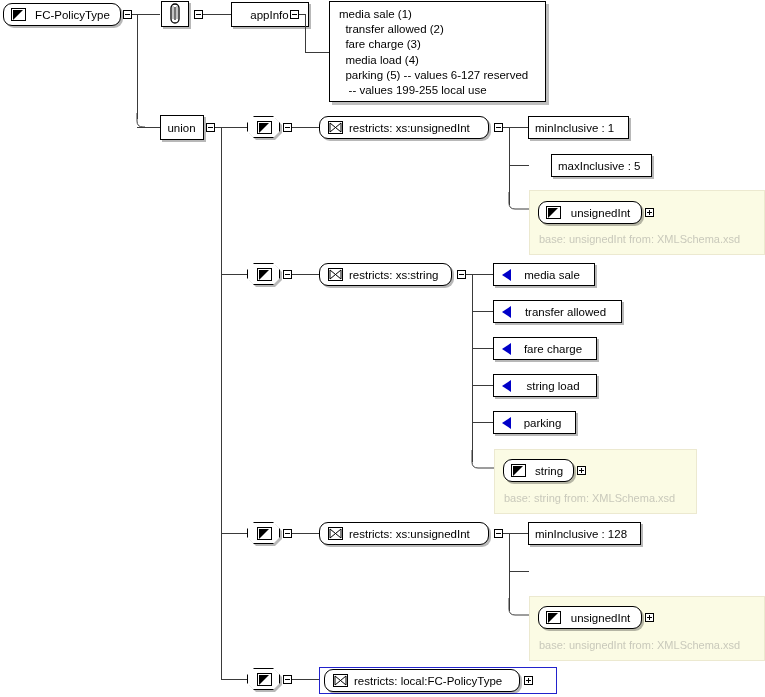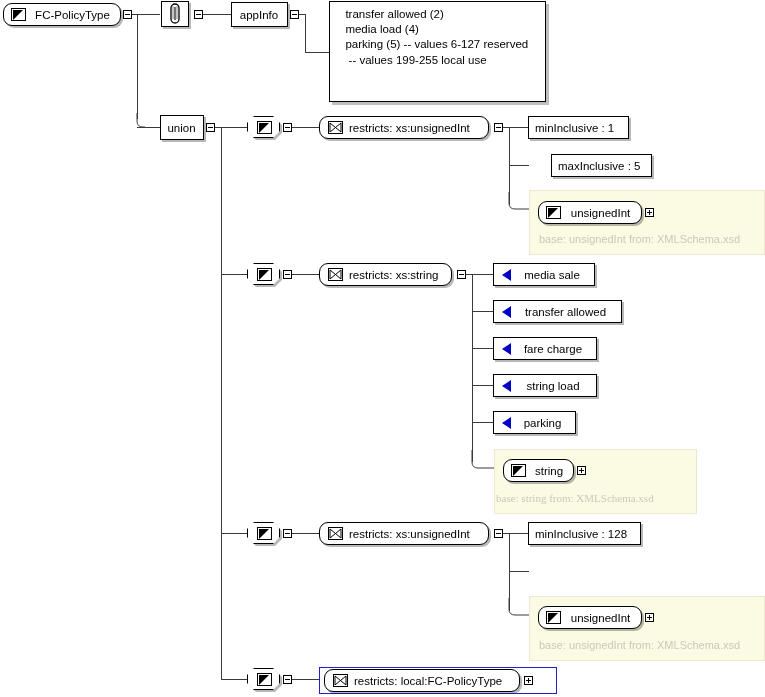--- a/index.html
+++ b/index.html
@@ -91,31 +91,33 @@
     <svg width="26" height="24" viewBox="0 0 26 24">
       <rect x="9" y="2" width="8" height="19" rx="4" fill="#ffffff" stroke="#000" stroke-width="1.3"></rect>
       <line x1="13" y1="5" x2="13" y2="18" stroke="#000" stroke-width="1.1"></line>
       <path d="M11 4 L11 17" stroke="#888" stroke-width="1"></path>
       <path d="M15 4 L15 17" stroke="#888" stroke-width="1"></path>
     </svg>
   </div>
   <div class="exp" style="left:194px;top:10px;"></div>
   <div class="line hl" style="left:203px;top:14px;width:28px;"></div>
 
-  <div class="rect" style="left:231px;top:2px;width:57px;height:25px;">
+  <div class="rect" style="left:231px;top:2px;width:78px;height:25px;">
     <span class="lbl lbl-c">appInfo</span>
   </div>
   <div class="exp" style="left:290px;top:10px;"></div>
 
   <div class="line hl" style="left:299px;top:14px;width:7px;"></div>
   <div class="line vl" style="left:305px;top:14px;height:39px;"></div>
   <div class="line hl" style="left:305px;top:52px;width:25px;"></div>
 
   <div class="docbox" style="left:329px;top:1px;width:217px;height:101px;">
+    <div class="docline">media sale (1)</div>
     <div class="docline">  transfer allowed (2)</div>
+    <div class="docline">  fare charge (3)</div>
     <div class="docline">  media load (4)</div>
     <div class="docline">  parking (5) -- values 6-127 reserved</div>
     <div class="docline">   -- values 199-255 local use</div>
   </div>
 
   <div class="rect" style="left:160px;top:115px;width:44px;height:25px;">
     <span class="lbl lbl-c">union</span>
   </div>
   <div class="exp" style="left:206px;top:123px;"></div>
 
@@ -207,21 +209,21 @@
   <div class="rect" style="left:493px;top:374px;width:104px;height:23px;">
     <span class="enumtri" style="margin-left:8px;"></span>
     <span class="lbl lbl-c">string load</span>
   </div>
   <div class="rect" style="left:493px;top:411px;width:83px;height:23px;">
     <span class="enumtri" style="margin-left:8px;"></span>
     <span class="lbl lbl-c">parking</span>
   </div>
 
   <div class="basepanel" style="left:494px;top:449px;width:203px;height:65px;">
-    <div class="basecap" style="left:1px;top:42px;font-family:Liberation Serif, serif;">base: string from: XMLSchema.xsd</div>
+    <div class="basecap" style="left:9px;top:42px;">base: string from: XMLSchema.xsd</div>
   </div>
   <div class="stadium" style="left:503px;top:459px;width:71px;height:23px;">
     <span class="tyicon" style="margin-left:7px;"></span>
     <span class="lbl lbl-c">string</span>
   </div>
   <div class="exp plus" style="left:577px;top:466px;"></div>
 
   <div class="line hl" style="left:221px;top:533px;width:26px;"></div>
   <div class="octa-shadow" style="left:249px;top:524px;"></div>
   <div class="octa" style="left:247px;top:522px;">

